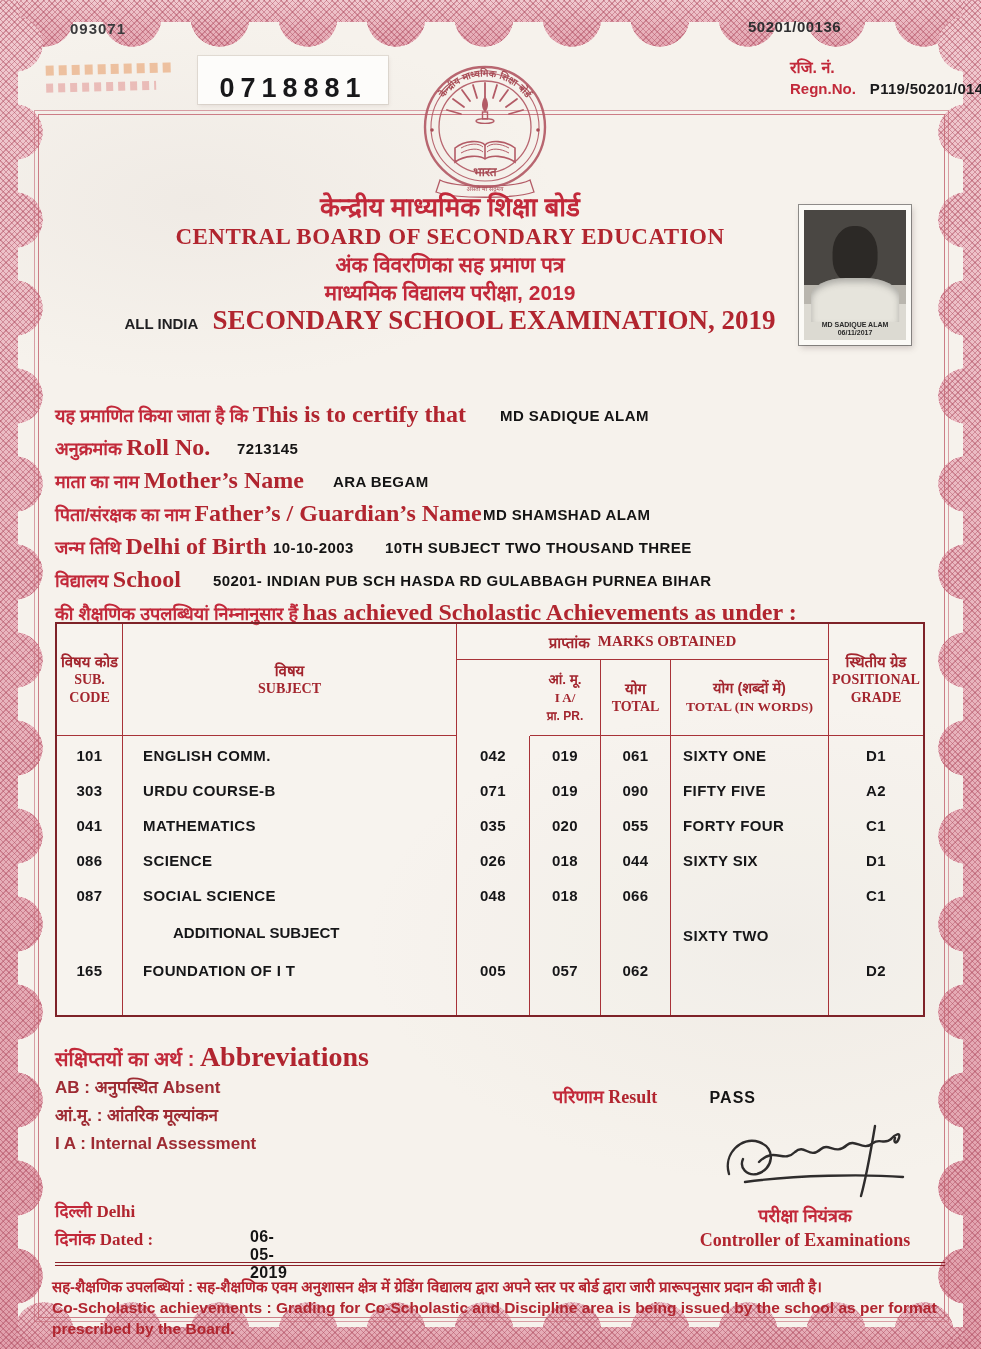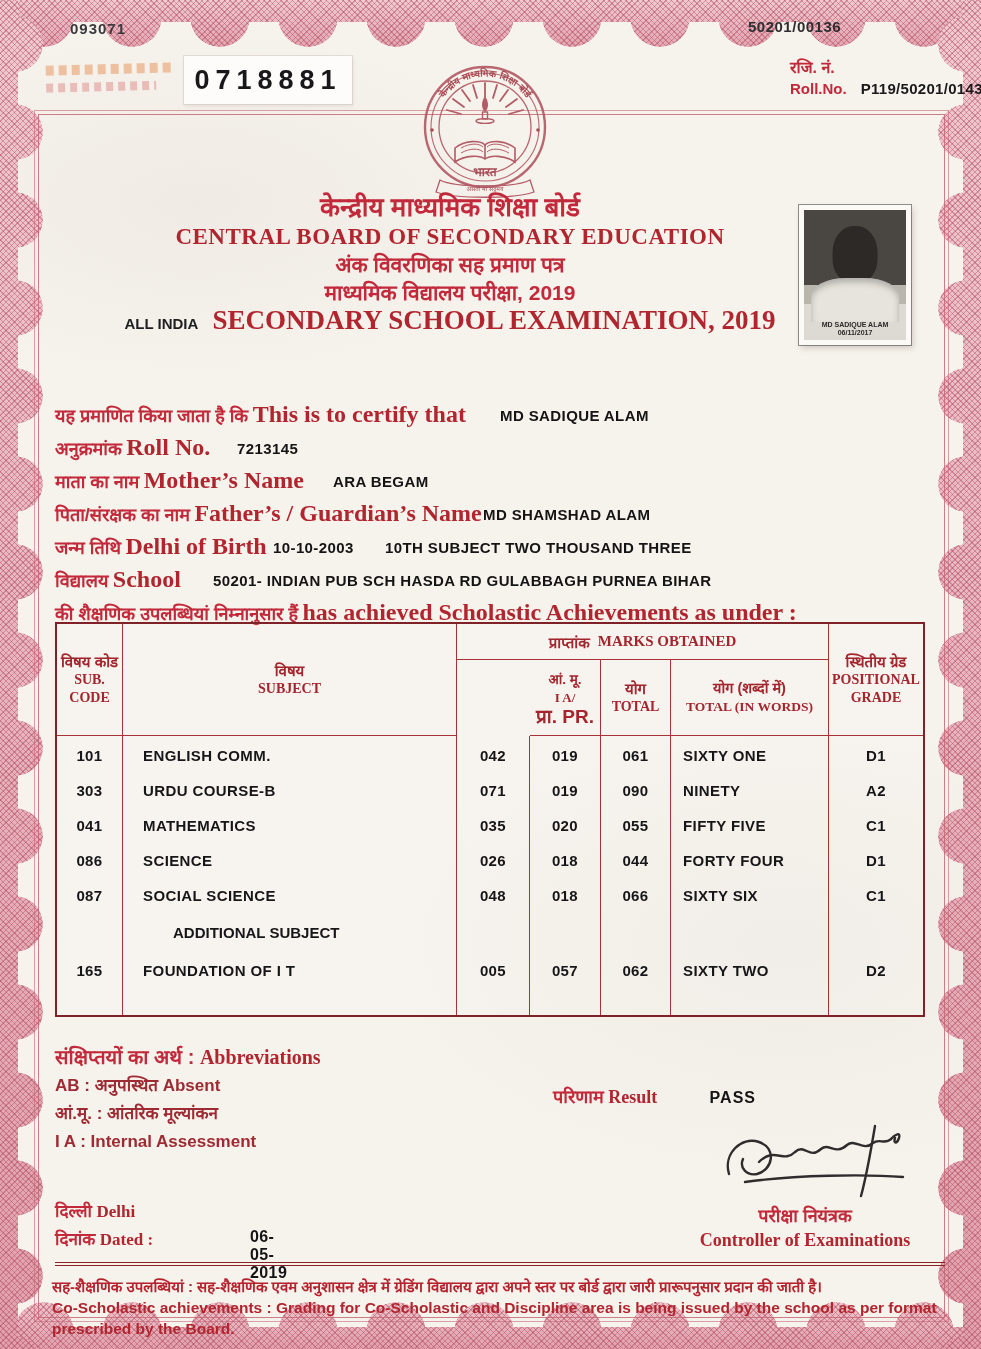--- a/index.html
+++ b/index.html
@@ -49,23 +49,23 @@
     pointer-events:none;
   }
   
   .hi{color:#c2293a;}
   .serif{font-family:"Liberation Serif","DejaVu Serif",serif;color:#b1252f;font-weight:bold;}
   .val{color:#141414;font-weight:bold;letter-spacing:.4px;}
   .abs{position:absolute;z-index:3;}
   
   .num-tl{left:70px;top:20px;font-size:15px;font-weight:bold;color:#3a3a3c;letter-spacing:1px;}
   .num-tr{left:748px;top:18px;font-size:15px;font-weight:bold;color:#2e2e30;letter-spacing:.5px;}
-  .serial-box{left:184px;top:56px;width:168px;height:48px;background:#fdfcfa;
+  .serial-box{left:198px;top:56px;width:190px;height:48px;background:#fdfcfa;
     box-shadow:0 0 0 1px rgba(190,180,170,.35),1px 2px 4px rgba(120,90,90,.12);
-    display:flex;align-items:center;justify-content:center;}
+    display:flex;align-items:flex-end;justify-content:center;}
   .serial-box span{font-size:27px;font-weight:bold;color:#18181a;letter-spacing:6px;}
   .stamp{left:46px;top:64px;width:130px;height:34px;opacity:.5;filter:blur(.7px);transform:rotate(-1.5deg);}
   .stamp .s1{height:10px;margin-bottom:8px;background:repeating-linear-gradient(90deg,rgba(226,122,48,.8) 0 8px,transparent 8px 13px);}
   .stamp .s2{height:9px;width:110px;background:repeating-linear-gradient(90deg,rgba(215,95,95,.7) 0 7px,transparent 7px 12px);}
   .regn-block{left:790px;top:56px;width:180px;}
   .regn-hi{font-size:16px;font-weight:bold;color:#c2293a;}
   .regn-row{margin-top:2px;display:flex;align-items:baseline;}
   .regn-en{font-size:15px;font-weight:bold;color:#c2293a;}
   .regn-val{font-size:15px;font-weight:bold;color:#1a1a1c;margin-left:14px;letter-spacing:.3px;}
   
@@ -114,21 +114,21 @@
   .bline{height:35px;line-height:35px;font-size:15px;font-weight:bold;color:#161618;letter-spacing:.4px;}
   .bspacer{height:40px;line-height:40px;}
   .tcenter{text-align:center;}
   .subj{padding-left:20px;text-align:left;}
   .words{padding-left:12px;text-align:left;}
   .addl{padding-left:50px;font-size:15px;font-weight:bold;color:#161618;}
   
   .abbr{left:55px;top:1042px;width:420px;}
   .abbr-title{font-size:20px;line-height:30px;}
   .abbr-title .hi{font-weight:bold;}
-  .abbr-title .serif{font-size:20px;}
+  .abbr-title .serif{font-size:28px;}
   .abbr-item{font-size:17px;line-height:28px;color:#9e2b33;font-weight:bold;}
   .result{left:553px;top:1084px;white-space:nowrap;}
   .result .hi{font-size:18px;font-weight:bold;}
   .result .serif{font-size:18px;}
   .result .val{font-size:16px;margin-left:48px;letter-spacing:1px;}
   
   .sig{left:715px;top:1118px;width:200px;height:85px;}
   .controller{left:660px;top:1204px;width:290px;text-align:center;}
   .controller .hi{display:block;font-size:18px;font-weight:bold;line-height:24px;}
   .controller .serif{display:block;font-size:18px;line-height:24px;}
@@ -161,21 +161,21 @@
       <div class="s2"></div>
   </div>
 
   <div class="abs serial-box">
     <span>0718881</span>
   </div>
 
   <div class="abs regn-block">
     <div class="regn-hi">रजि. नं.</div>
     <div class="regn-row">
-      <span class="regn-en">Roll.No.</span>
+      <span class="regn-en">Regn.No.</span>
       <span class="regn-val">P119/50201/0143</span>
     </div>
   </div>
 
   <div class="abs logo">
     <svg viewBox="0 0 150 150" width="150" height="150">
       <g fill="none" stroke="#b35b66" stroke-width="2.4" opacity=".92">
         <circle cx="75" cy="75" r="60"></circle>
         <circle cx="75" cy="75" r="54" stroke-width="1.1"></circle>
         <circle cx="75" cy="75" r="46" stroke-width="1.3"></circle>
@@ -292,21 +292,21 @@
 
     <div class="cell span2 hcell last" style="grid-column:7">
       <div class="hhi">स्थितीय ग्रेड</div>
       <div class="hen">POSITIONAL</div>
       <div class="hen">GRADE</div>
     </div>
 
     <div class="cell hcell" style="grid-column:4;grid-row:2">
       <div class="hhi" style="font-size:13.5px">आं. मू.</div>
       <div class="hen" style="font-size:13px">I A/</div>
-      <div class="hhi" style="font-size:19px">प्रा. PR.</div>
+      <div class="hhi" style="font-size:12px">प्रा. PR.</div>
     </div>
     <div class="cell hcell" style="grid-column:5;grid-row:2">
       <div class="hhi">योग</div>
       <div class="hen">TOTAL</div>
     </div>
     <div class="cell hcell" style="grid-column:6;grid-row:2">
       <div class="hhi" style="font-size:14.5px">योग (शब्दों में)</div>
       <div class="hen" style="font-size:13.5px">TOTAL (IN WORDS)</div>
     </div>
 
@@ -350,21 +350,20 @@
       <div class="bline">061</div>
       <div class="bline">090</div>
       <div class="bline">055</div>
       <div class="bline">044</div>
       <div class="bline">066</div>
       <div class="bspacer"></div>
       <div class="bline">062</div>
     </div>
     <div class="cell bodycell nobot" style="grid-column:6">
       <div class="bline words">SIXTY ONE</div>
-      <div class="bline words">NINETY</div>
       <div class="bline words">FIFTY FIVE</div>
       <div class="bline words">FORTY FOUR</div>
       <div class="bline words">SIXTY SIX</div>
       <div class="bspacer"></div>
       <div class="bline words">SIXTY TWO</div>
     </div>
     <div class="cell bodycell nobot tcenter last" style="grid-column:7">
       <div class="bline">D1</div>
       <div class="bline">A2</div>
       <div class="bline">C1</div>

